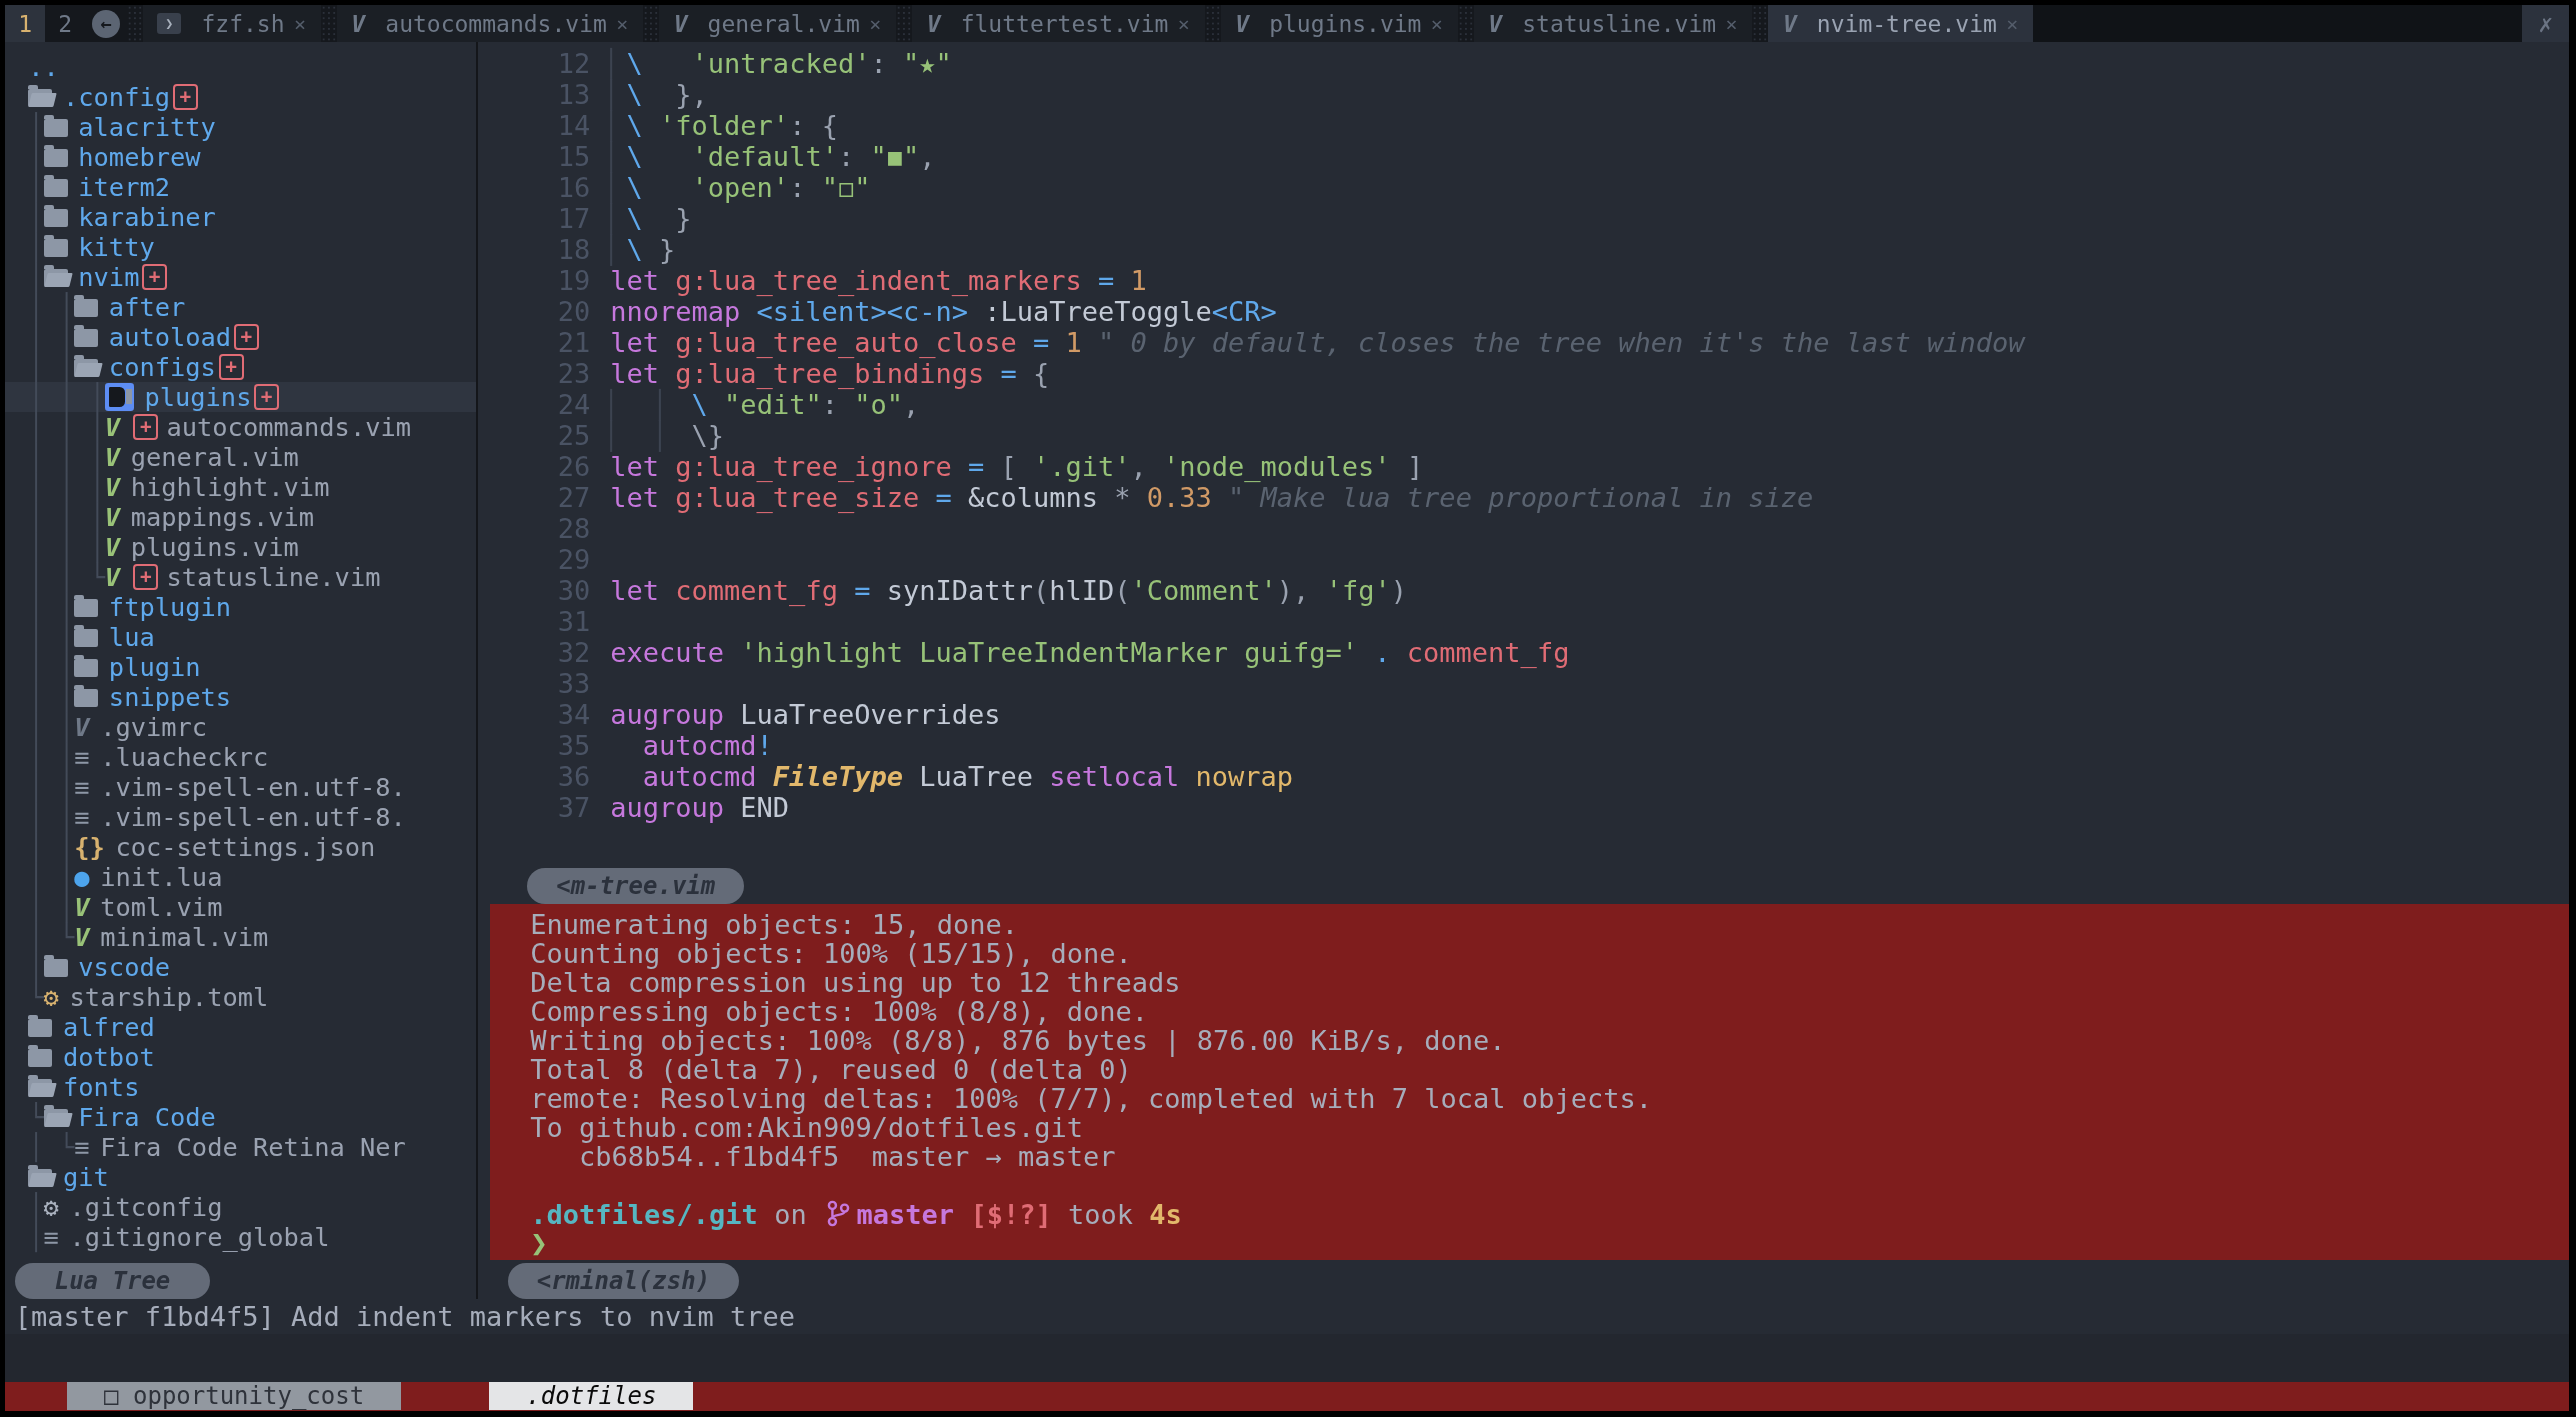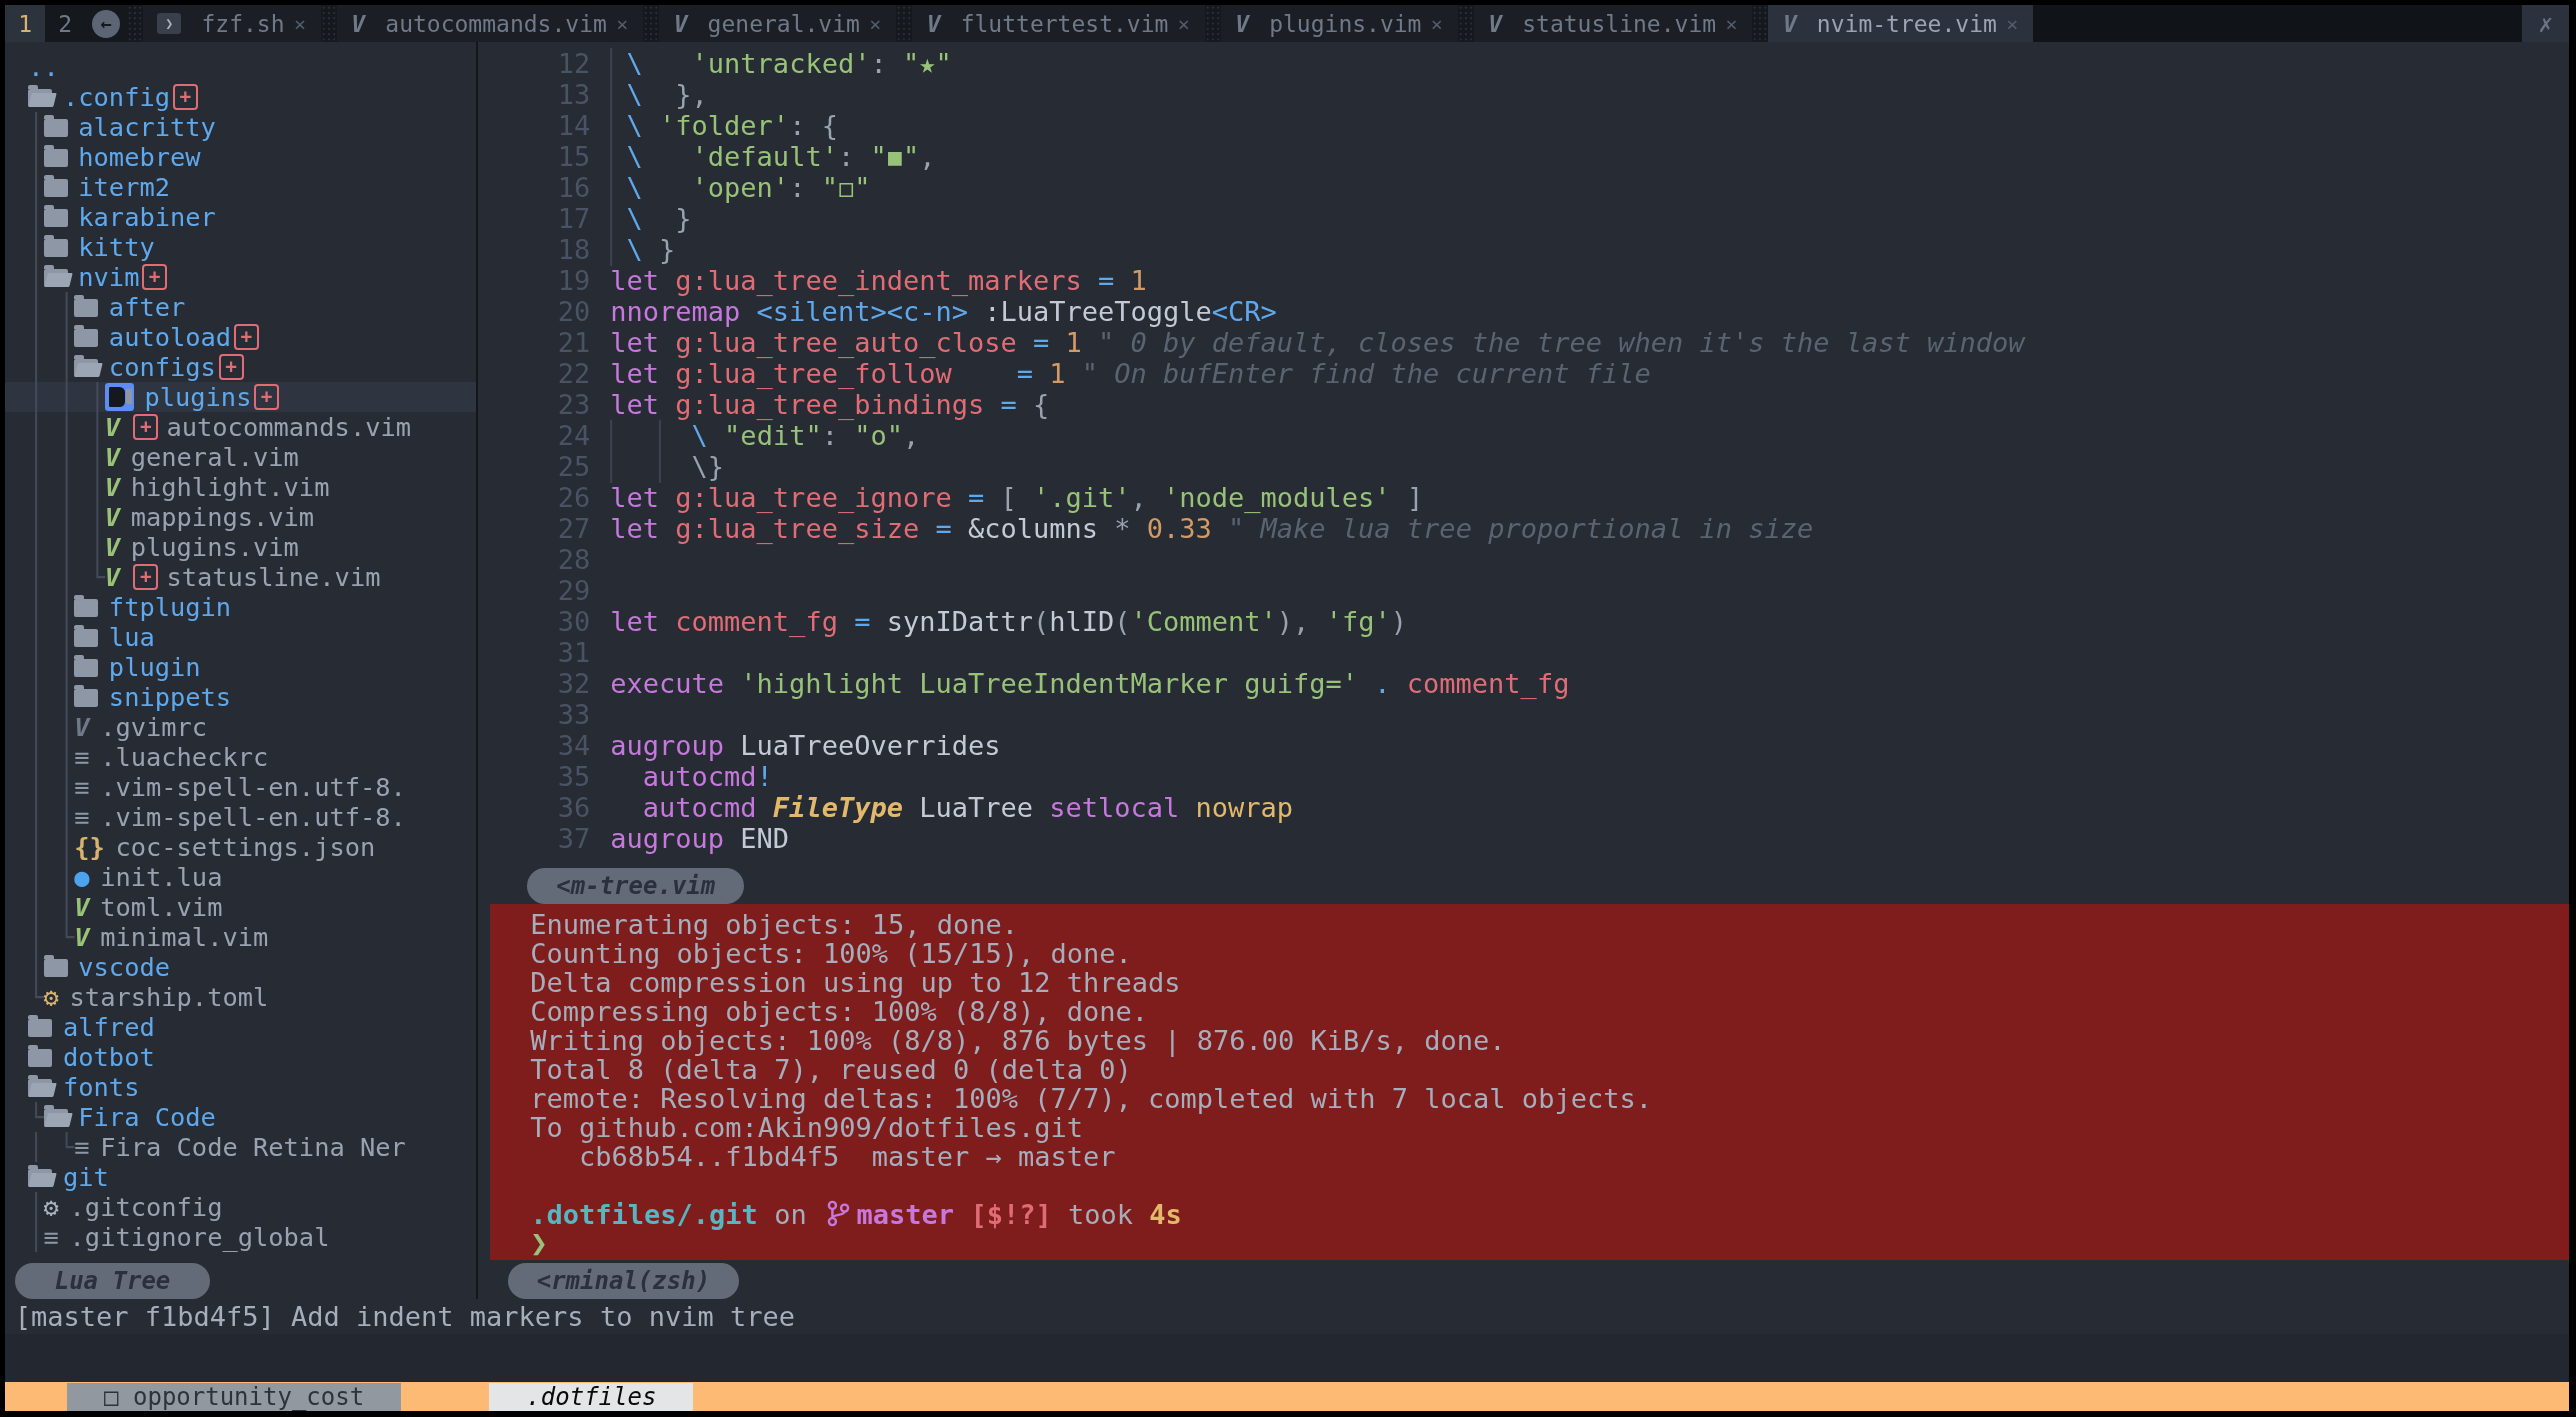--- a/index.html
+++ b/index.html
@@ -100,21 +100,21 @@
   .t-redb { color:#e06c75; font-weight:bold; }
   .t-yelb { color:#e2b86b; font-weight:bold; }
   .t-greenb { color:#97c278; font-weight:bold; font-size:29px; }
   .t-gy { color:#a6adbb; }
   .branch-svg { display:inline-block; vertical-align:-2.7px; margin:0 6.7px 0 4px; }
 
   
   .message-line { height:35px; line-height:35px; flex:none; font-size:27px; color:#a6adbb;
                   padding-left:9.4px; background:#262b34; white-space:pre; }
   .gap-strip { height:48px; flex:none; background:#23272f; }
-  .tmux-bar { height:29px; flex:none; background:#fdba74; display:flex; align-items:center;
+  .tmux-bar { height:29px; flex:none; background:#7f1d1d; display:flex; align-items:flex-start;
               font-size:24px; }
   .tm-block { flex:none; }
   .tm-seg { display:flex; align-items:center; padding:0 37px; white-space:nowrap; }
   .tm-seg.gray { background:#9298a0; color:#2e323a; }
   .tm-seg.light { background:#e4e5e7; color:#0a0a0a; font-weight:normal; font-style:italic; }
   .tm-fill { flex:1; background:#1a1d23; }
 </style>
 </head>
 <body>
 
@@ -384,21 +384,20 @@
           <div class="code-line"><span class="gutter">12</span><span class="code-text"><span class="c-gd">▏</span><span class="c-b">\</span><span class="c-g">   'untracked'</span><span class="c-gy">: </span><span class="c-g">"★"</span></span></div>
           <div class="code-line"><span class="gutter">13</span><span class="code-text"><span class="c-gd">▏</span><span class="c-b">\</span><span class="c-gy">  },</span></span></div>
           <div class="code-line"><span class="gutter">14</span><span class="code-text"><span class="c-gd">▏</span><span class="c-b">\</span><span class="c-g"> 'folder'</span><span class="c-gy">: {</span></span></div>
           <div class="code-line"><span class="gutter">15</span><span class="code-text"><span class="c-gd">▏</span><span class="c-b">\</span><span class="c-g">   'default'</span><span class="c-gy">: </span><span class="c-g">"◼"</span><span class="c-gy">,</span></span></div>
           <div class="code-line"><span class="gutter">16</span><span class="code-text"><span class="c-gd">▏</span><span class="c-b">\</span><span class="c-g">   'open'</span><span class="c-gy">: </span><span class="c-g">"◻"</span></span></div>
           <div class="code-line"><span class="gutter">17</span><span class="code-text"><span class="c-gd">▏</span><span class="c-b">\</span><span class="c-gy">  }</span></span></div>
           <div class="code-line"><span class="gutter">18</span><span class="code-text"><span class="c-gd">▏</span><span class="c-b">\</span><span class="c-gy"> }</span></span></div>
           <div class="code-line"><span class="gutter">19</span><span class="code-text"><span class="c-p">let</span><span class="c-r"> g:lua_tree_indent_markers</span><span class="c-b"> =</span><span class="c-o"> 1</span></span></div>
           <div class="code-line"><span class="gutter">20</span><span class="code-text"><span class="c-p">nnoremap</span><span class="c-b"> &lt;silent&gt;&lt;c-n&gt;</span><span class="c-w"> :LuaTreeToggle</span><span class="c-b">&lt;CR&gt;</span></span></div>
           <div class="code-line"><span class="gutter">21</span><span class="code-text"><span class="c-p">let</span><span class="c-r"> g:lua_tree_auto_close</span><span class="c-b"> =</span><span class="c-o"> 1</span><span class="c-d"> " 0 by default, closes the tree when it's the last window</span></span></div>
-          <div class="code-line"><span class="gutter">22</span><span class="code-text"><span class="c-p">let</span><span class="c-r"> g:lua_tree_follow</span><span class="c-b">    =</span><span class="c-o"> 1</span><span class="c-d"> " On bufEnter find the current file</span></span></div>
           <div class="code-line"><span class="gutter">23</span><span class="code-text"><span class="c-p">let</span><span class="c-r"> g:lua_tree_bindings</span><span class="c-b"> =</span><span class="c-gy"> {</span></span></div>
           <div class="code-line"><span class="gutter">24</span><span class="code-text"><span class="c-gd">▏</span><span class="c-w">  </span><span class="c-gd">▏</span><span class="c-b"> \</span><span class="c-g"> "edit"</span><span class="c-gy">: </span><span class="c-g">"o"</span><span class="c-gy">,</span></span></div>
           <div class="code-line"><span class="gutter">25</span><span class="code-text"><span class="c-gd">▏</span><span class="c-w">  </span><span class="c-gd">▏</span><span class="c-gy"> \}</span></span></div>
           <div class="code-line"><span class="gutter">26</span><span class="code-text"><span class="c-p">let</span><span class="c-r"> g:lua_tree_ignore</span><span class="c-b"> =</span><span class="c-gy"> [ </span><span class="c-g">'.git'</span><span class="c-gy">, </span><span class="c-g">'node_modules'</span><span class="c-gy"> ]</span></span></div>
           <div class="code-line"><span class="gutter">27</span><span class="code-text"><span class="c-p">let</span><span class="c-r"> g:lua_tree_size</span><span class="c-b"> =</span><span class="c-w"> &amp;columns</span><span class="c-gy"> *</span><span class="c-o"> 0.33</span><span class="c-d"> " Make lua tree proportional in size</span></span></div>
           <div class="code-line"><span class="gutter">28</span><span class="code-text"></span></div>
           <div class="code-line"><span class="gutter">29</span><span class="code-text"></span></div>
           <div class="code-line"><span class="gutter">30</span><span class="code-text"><span class="c-p">let</span><span class="c-r"> comment_fg</span><span class="c-b"> =</span><span class="c-w"> synIDattr</span><span class="c-gy">(</span><span class="c-w">hlID</span><span class="c-gy">(</span><span class="c-g">'Comment'</span><span class="c-gy">), </span><span class="c-g">'fg'</span><span class="c-gy">)</span></span></div>
           <div class="code-line"><span class="gutter">31</span><span class="code-text"></span></div>
           <div class="code-line"><span class="gutter">32</span><span class="code-text"><span class="c-p">execute</span><span class="c-g"> 'highlight LuaTreeIndentMarker guifg='</span><span class="c-b"> .</span><span class="c-r"> comment_fg</span></span></div>

